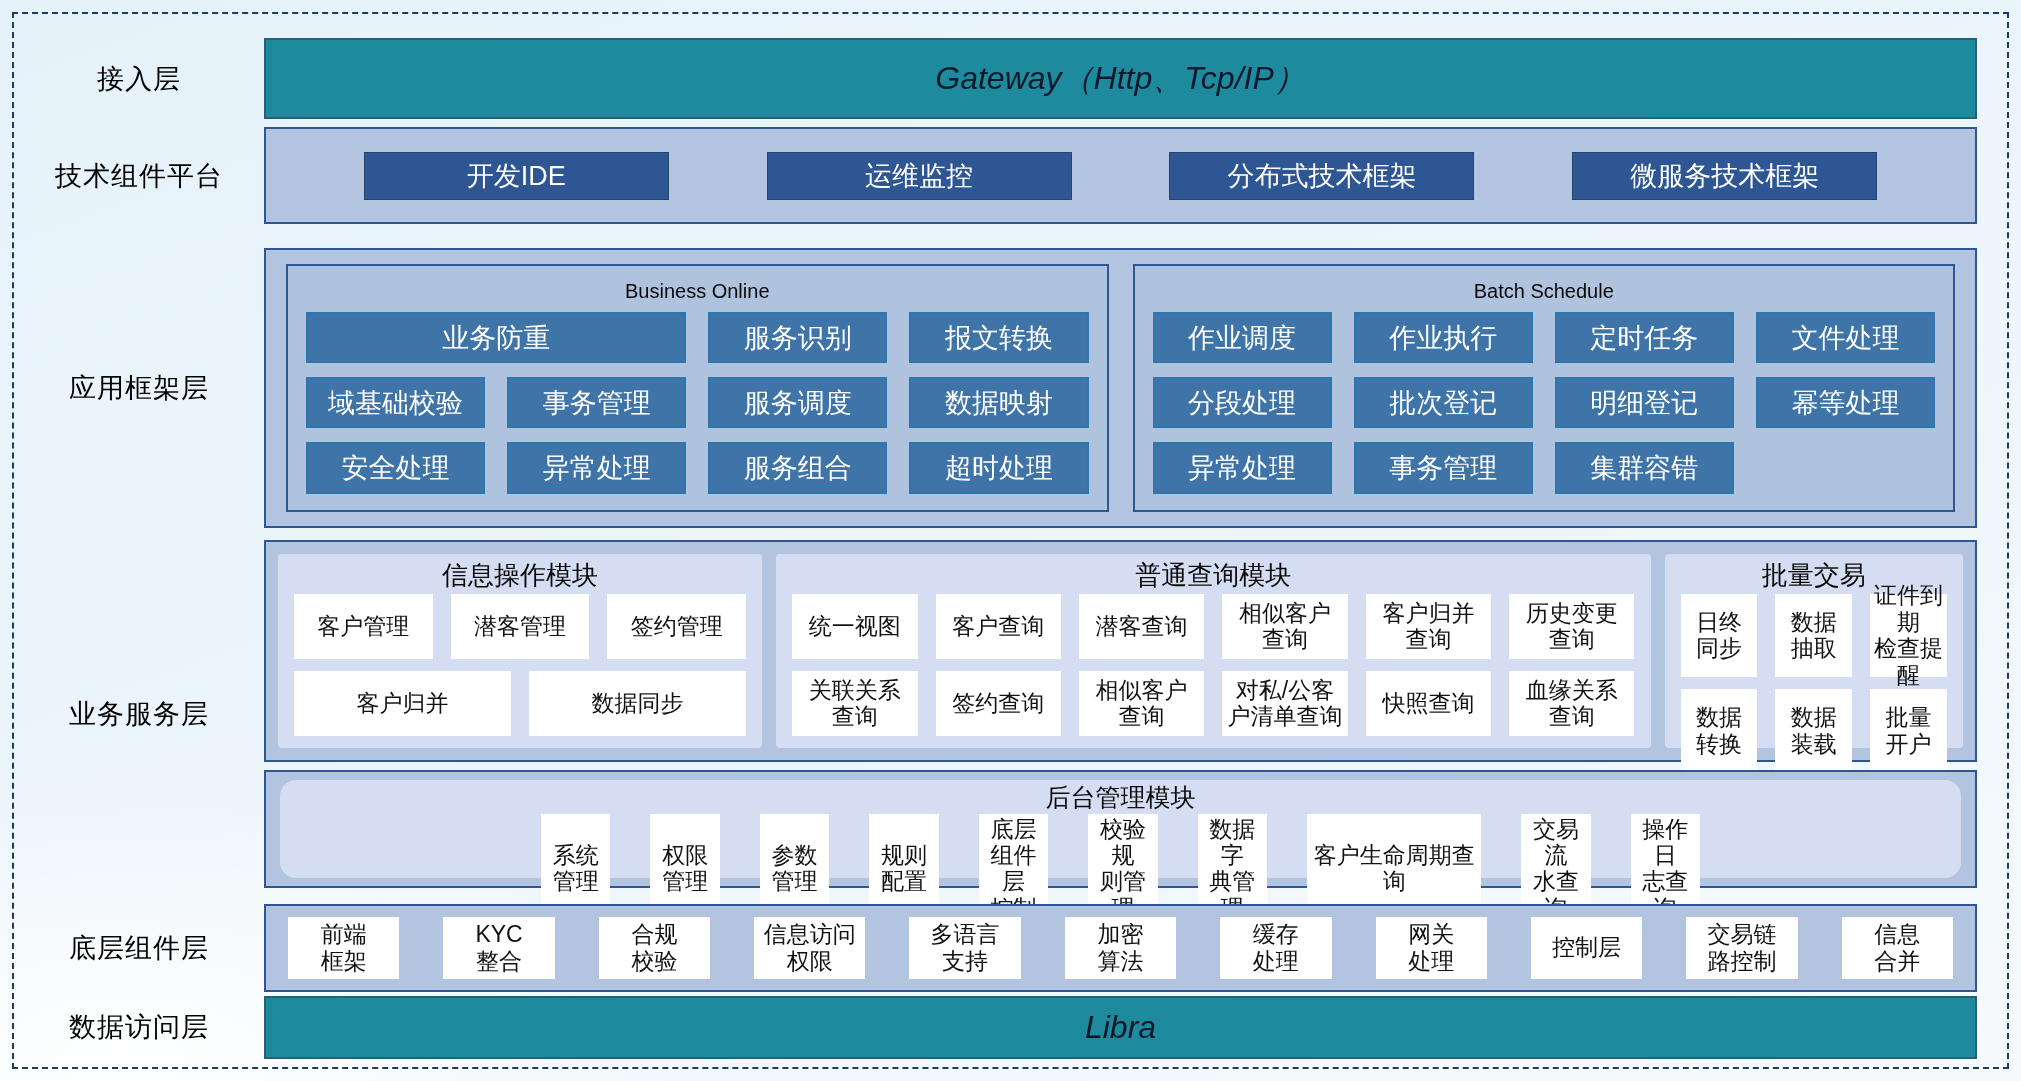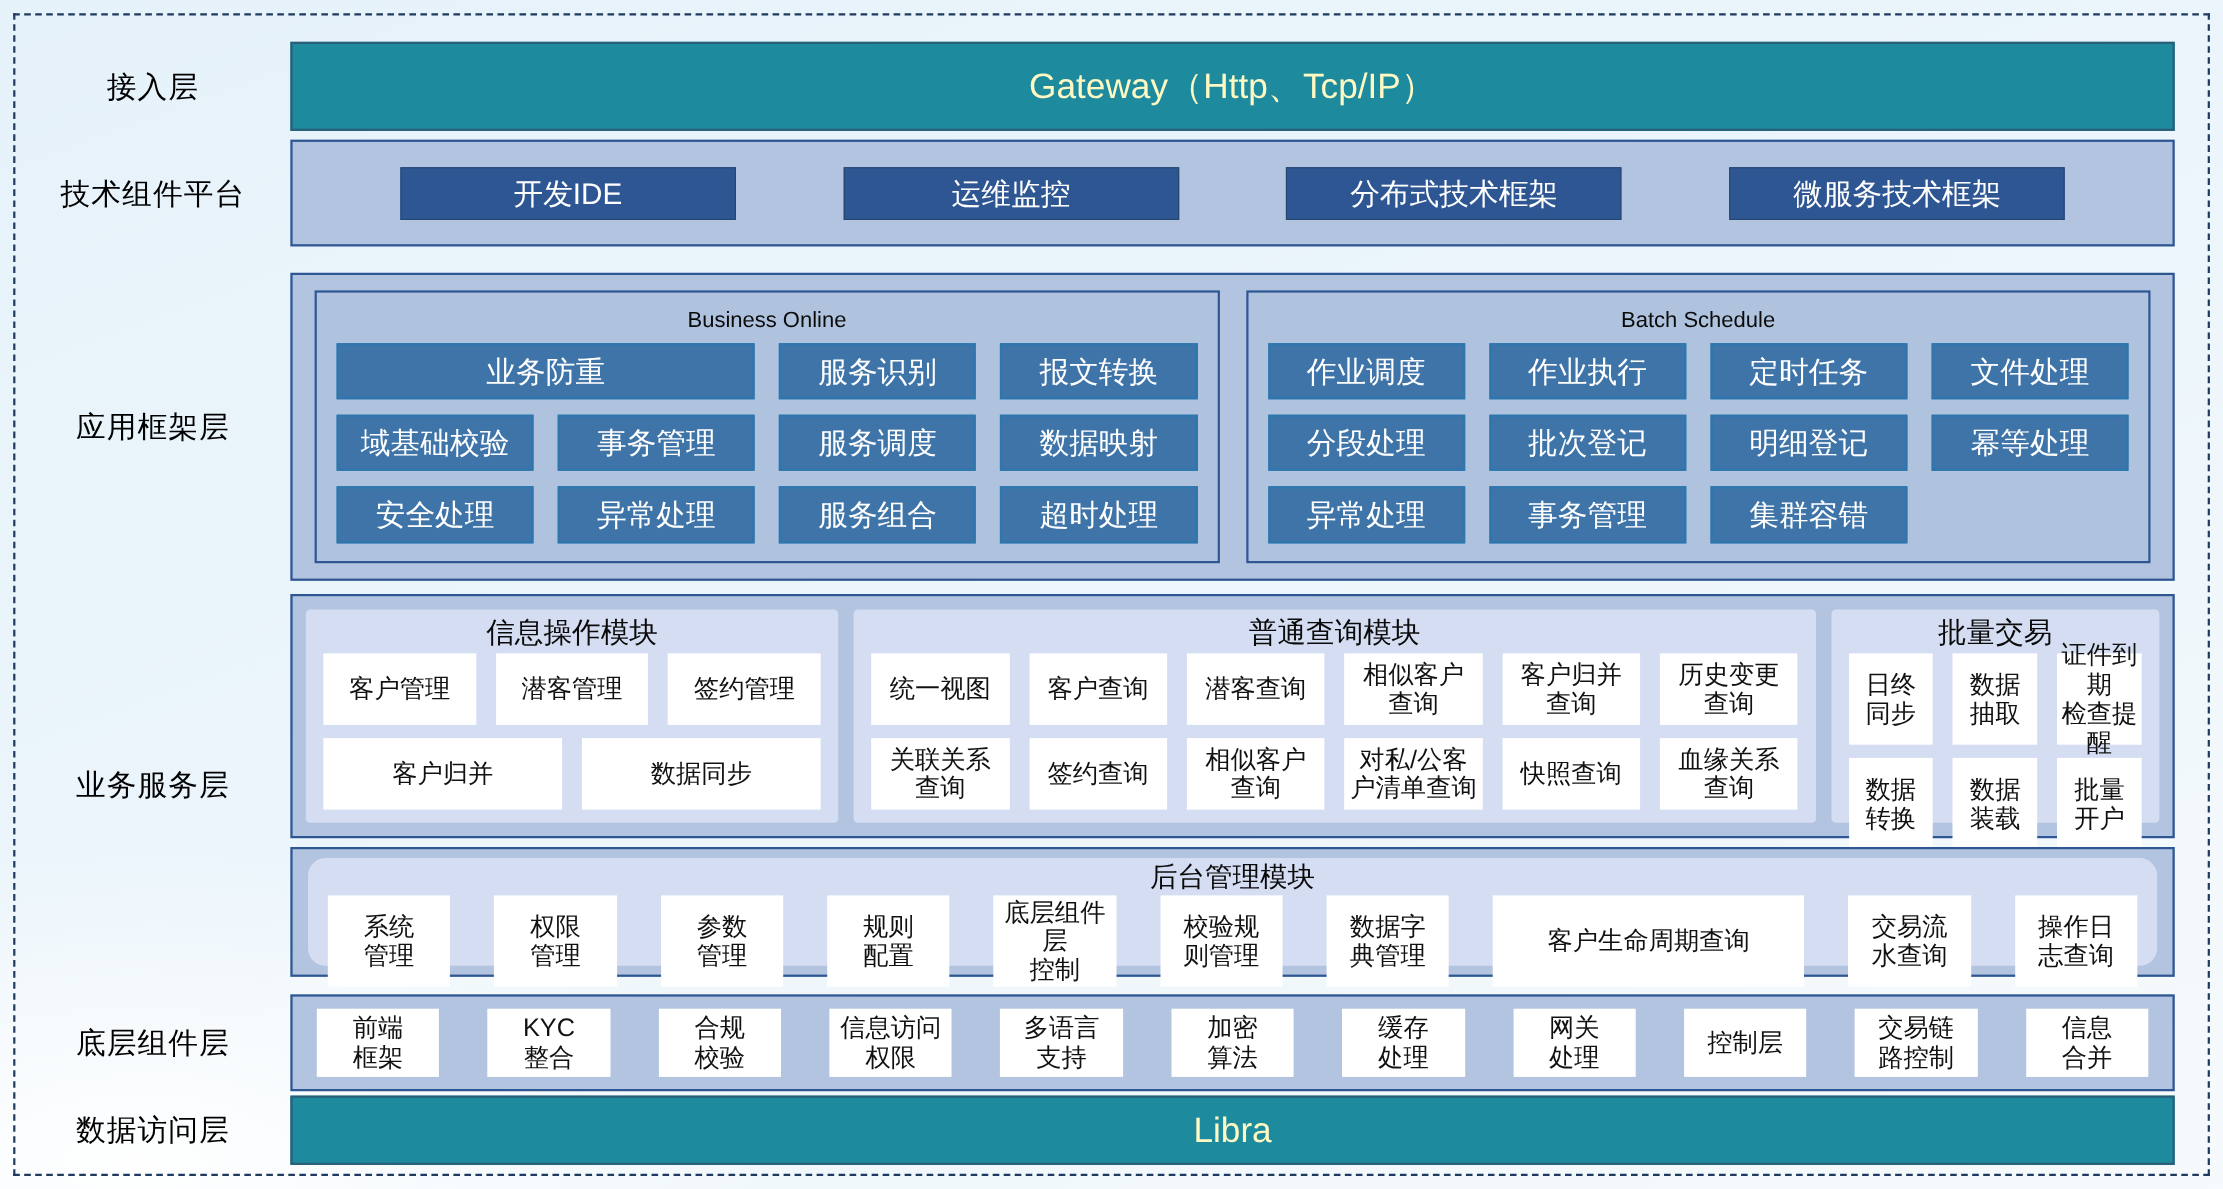--- a/index.html
+++ b/index.html
@@ -15,22 +15,22 @@
     position:absolute;inset:12px;border:2px dashed #1F3A5F;
     padding:24px 0 8px 0;display:flex;flex-direction:column;box-sizing:border-box;
   }
   .row{display:flex;align-items:stretch;}
   .layer-label{
     flex:0 0 250px;display:flex;align-items:center;justify-content:center;
     font-size:27px;letter-spacing:1px;color:#000;
   }
   .content{flex:1;margin-right:30px;box-sizing:border-box;}
   .teal-bar{
-    background:#1E8A9E;border:2px solid #2A5E79;color:#fef9c3;
-    display:flex;align-items:center;justify-content:center;font-size:32px;
+    background:#1E8A9E;border:2px solid #2A5E79;color:#0f172a;
+    display:flex;align-items:center;justify-content:center;font-size:32px;font-style:italic;
   }
   .panel{background:#B2C4DF;border:2px solid #2E5693;box-sizing:border-box;}
 
   .row-access{height:82px;}
   .row-tech{height:98px;margin-top:8px;}
   .row-app{height:282px;margin-top:24px;}
   .row-biz{height:348px;margin-top:12px;}
   .row-base{height:88px;margin-top:16px;}
   .row-data{height:64px;margin-top:4px;}
 
@@ -68,21 +68,21 @@
   .white-box{
     flex:1;background:#fff;color:#111;box-sizing:border-box;
     display:flex;align-items:center;justify-content:center;text-align:center;
     font-size:23px;line-height:1.15;white-space:pre-line;padding:2px;
   }
   .white-box.wide{flex:2.6;}
 
   .admin-panel{height:118px;padding:8px 14px;}
   .admin-card{
     height:100%;background:#D5DDF2;border-radius:16px;
-    padding:0 18px 10px;display:flex;flex-direction:column;box-sizing:border-box;
+    padding:0 18px 10px;display:flex;flex-direction:column;box-sizing:border-box;align-items:center;
   }
   .admin-card .card-title{height:34px;line-height:34px;font-size:25px;}
   .admin-row{display:flex;gap:40px;flex:1;}
 
   .base-panel{display:flex;align-items:center;padding:12px 22px;}
   .base-row{display:flex;gap:44px;width:100%;height:62px;}
 </style>
 </head>
 <body>
 

